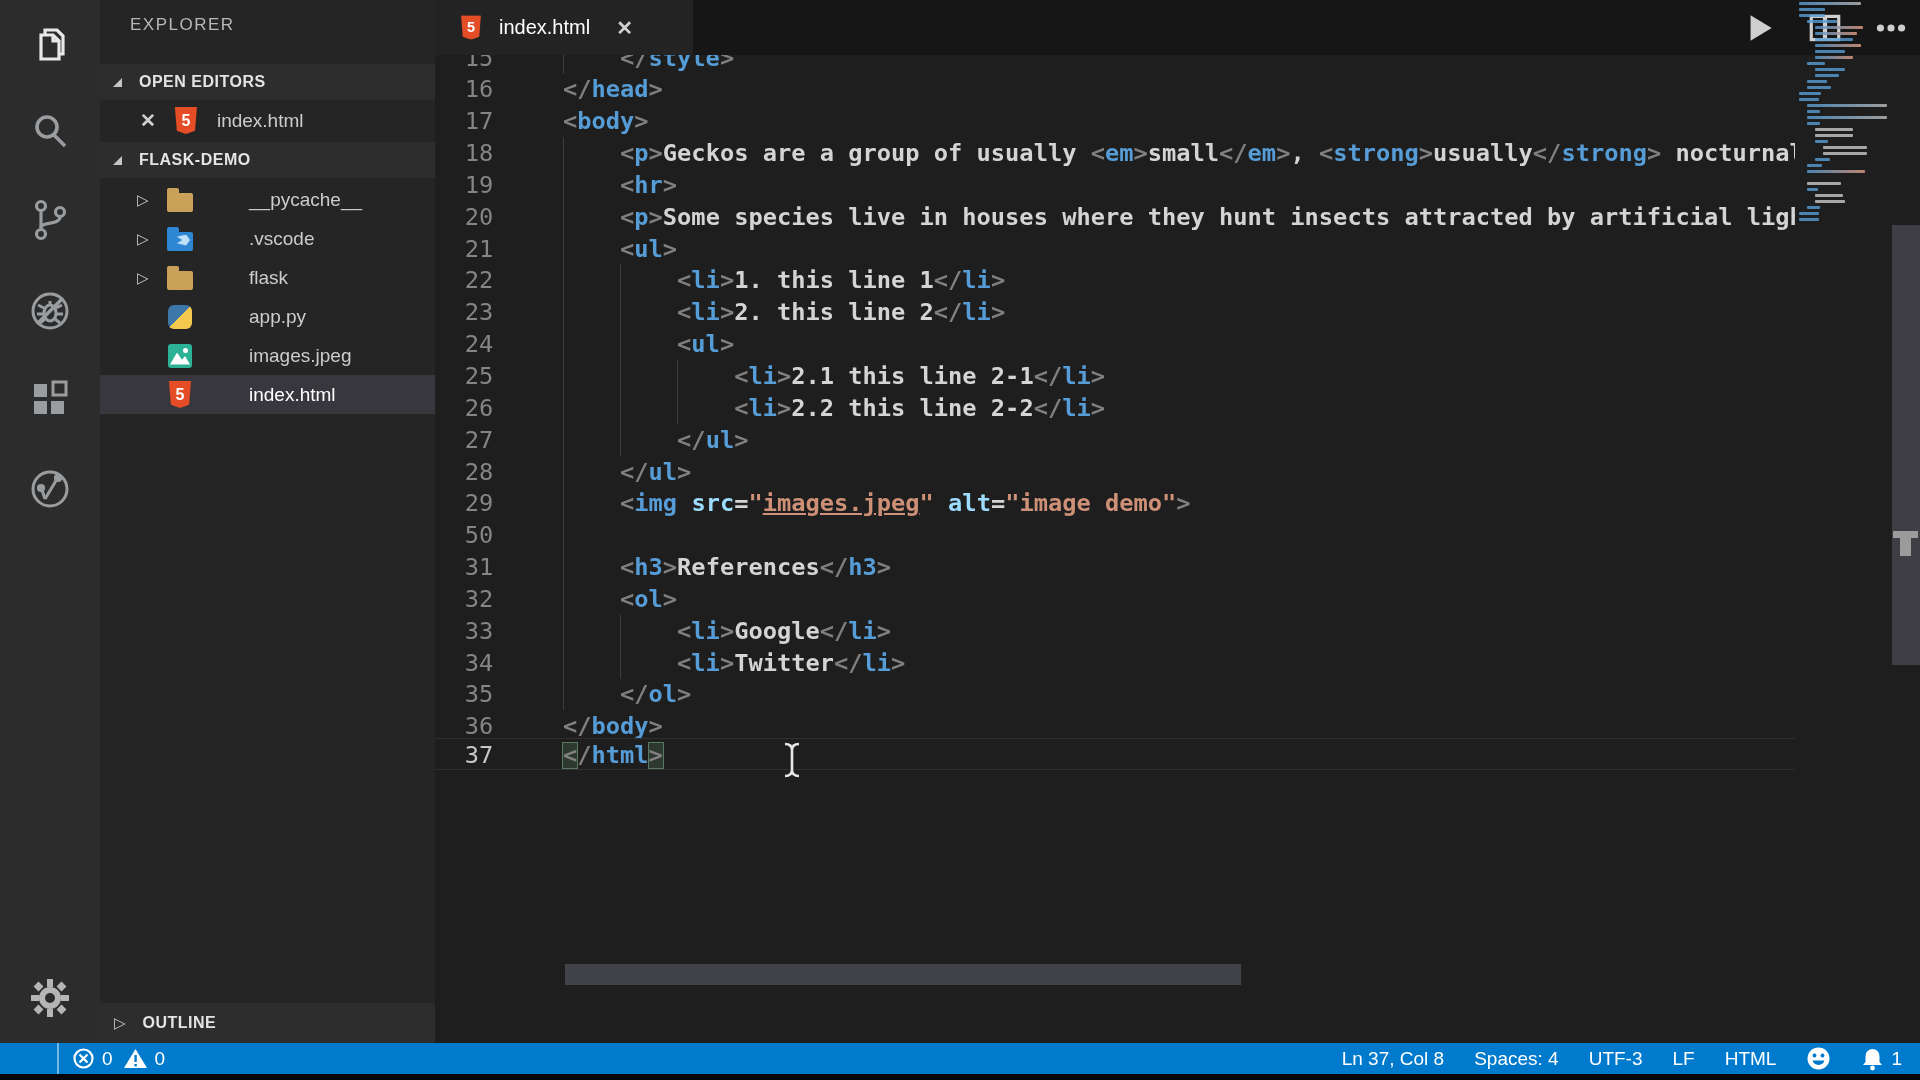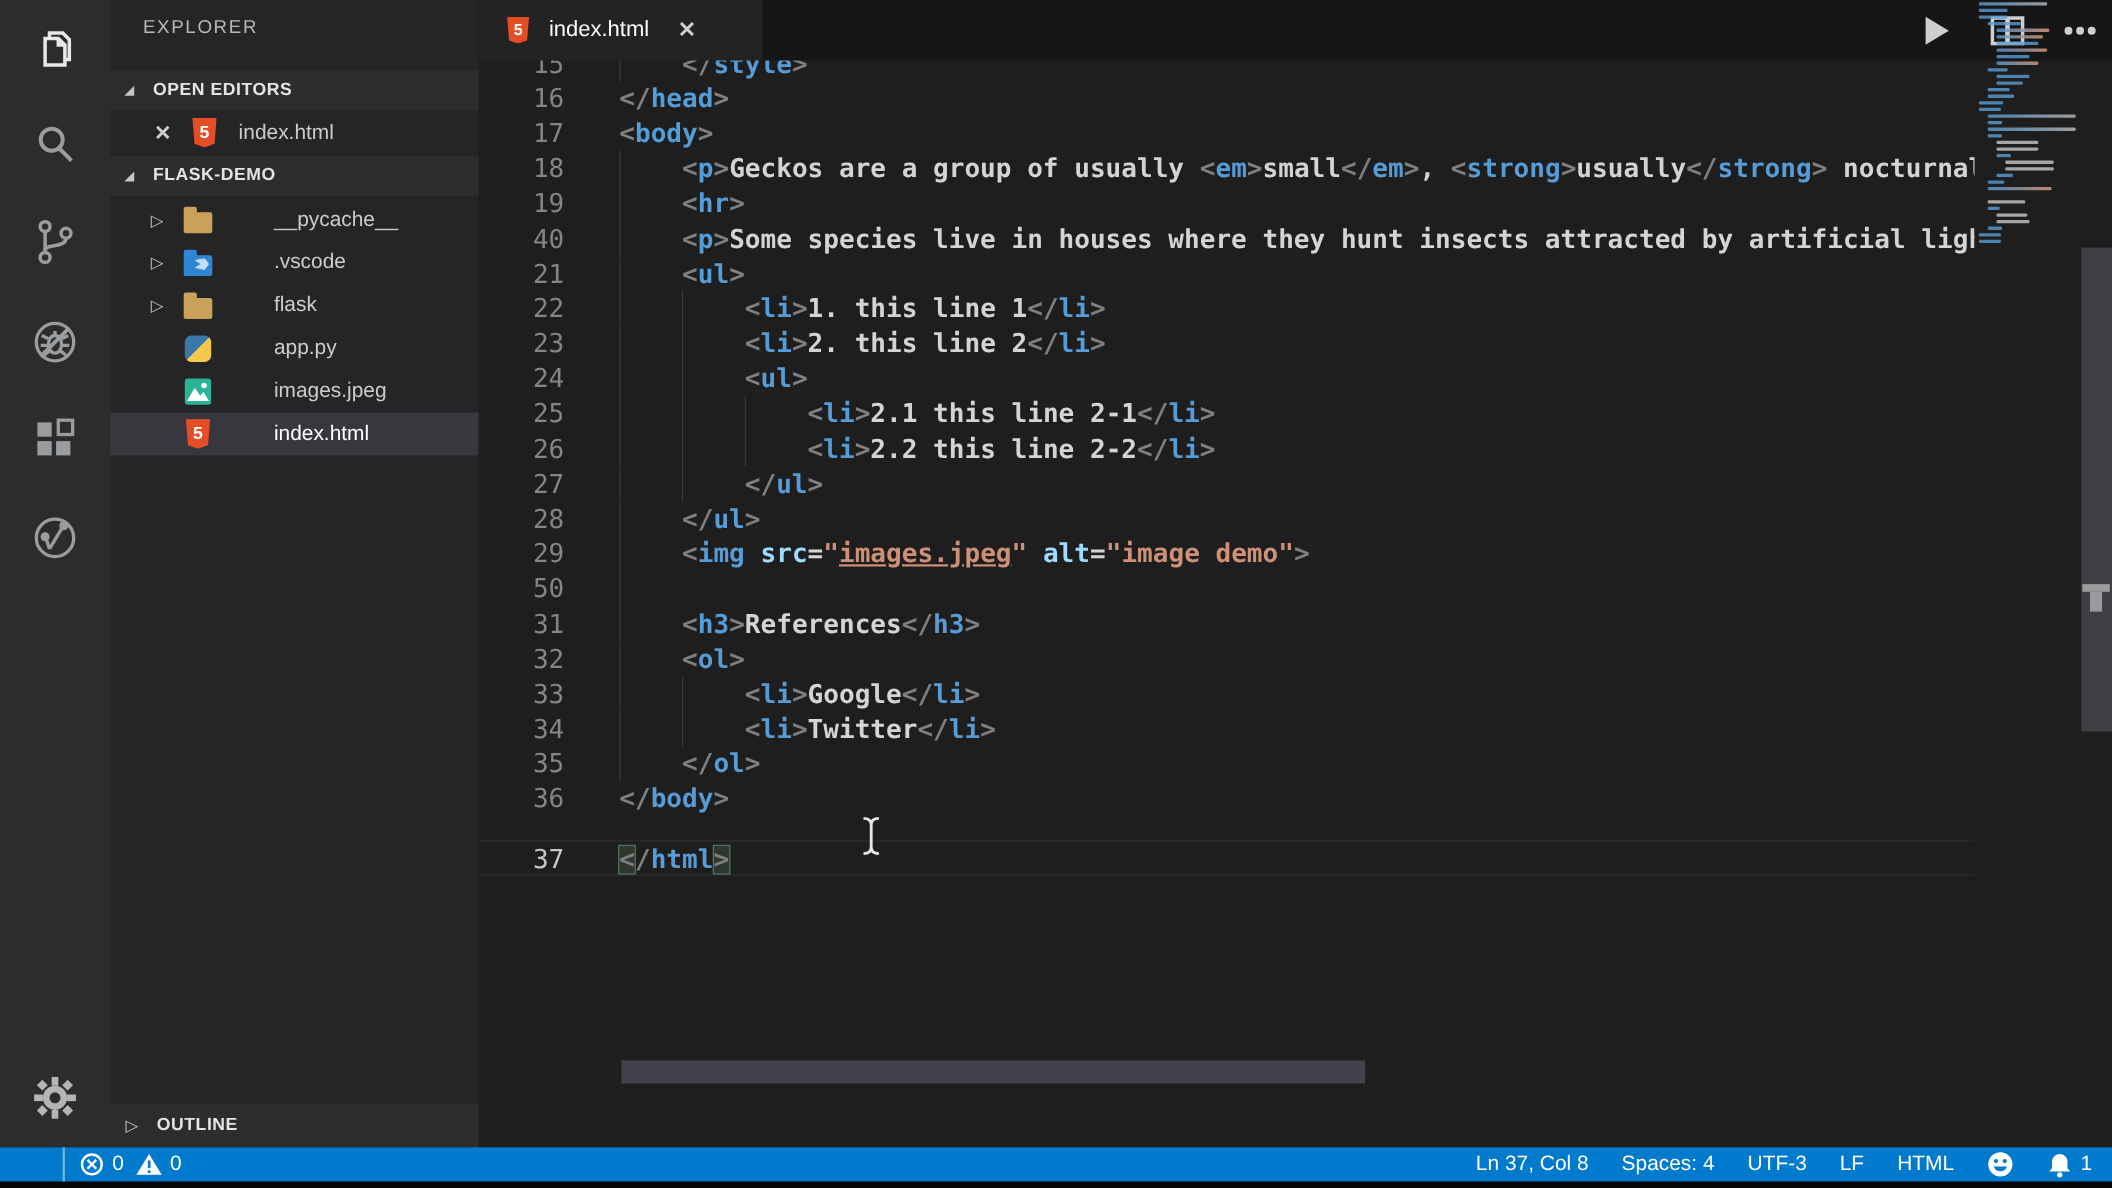--- a/index.html
+++ b/index.html
@@ -50,21 +50,21 @@
   .tab-label { margin-left:16px; font-size:20px; color:#ffffff; }
   .tab-close { margin-left:26px; color:#d0d0d0; font-size:20px; font-weight:bold; cursor:pointer; }
   .editor-actions { position:absolute; right:10px; top:0; height:55px; display:flex; align-items:center; gap:28px; }
   .ea-btn { width:38px; height:38px; display:flex; align-items:center; justify-content:center; cursor:pointer; }
 
   
   .code-area { position:absolute; left:0; top:55px; width:1360px; height:964px; overflow:hidden;
                font-family:"DejaVu Sans Mono", monospace; font-size:23.7px; }
   .code-row { position:absolute; left:0; width:1360px; height:32px; line-height:32px; white-space:pre; }
   .code-row.current { border-top:1px solid #303030; border-bottom:1px solid #303030; }
-  .line-no { position:absolute; left:10px; width:68px; text-align:right; color:#858585; }
+  .line-no { position:absolute; left:10px; width:68px; text-align:center; color:#858585; }
   .line-no.active { color:#c6c6c6; }
   .code-text { position:absolute; left:128px;font-weight:bold; }
   .guide { position:absolute; top:0; width:1px; height:32px; background:#3c3c42; }
   .bm-box { position:absolute; top:3px; height:27px; background:rgba(85,125,95,.28); border:1px solid #587a62; }
   .tk-p{color:#808080} .tk-t{color:#569cd6} .tk-x{color:#d4d4d4} .tk-a{color:#9cdcfe} .tk-s{color:#ce9178}
   .tk-su{color:#ce9178; text-decoration:underline;}
   .mouse-ibeam { position:absolute; z-index:8; }
 
   
   .minimap { position:absolute; left:1360px; top:2px; width:97px; height:400px; }
@@ -250,38 +250,38 @@
         </div>
       </div>
     </div>
 
     <div class="code-area" id="code-area">
         <div class="code-row" style="top: -13.4px;"><span class="guide" style="left: 128px;"></span><span class="line-no">15</span><span class="code-text"><span class="tk-x">    </span><span class="tk-p">&lt;/</span><span class="tk-t">style</span><span class="tk-p">&gt;</span></span></div>
         <div class="code-row" style="top: 18.44px;"><span class="line-no">16</span><span class="code-text"><span class="tk-p">&lt;/</span><span class="tk-t">head</span><span class="tk-p">&gt;</span></span></div>
         <div class="code-row" style="top: 50.28px;"><span class="line-no">17</span><span class="code-text"><span class="tk-p">&lt;</span><span class="tk-t">body</span><span class="tk-p">&gt;</span></span></div>
         <div class="code-row" style="top: 82.12px;"><span class="guide" style="left: 128px;"></span><span class="line-no">18</span><span class="code-text"><span class="tk-x">    </span><span class="tk-p">&lt;</span><span class="tk-t">p</span><span class="tk-p">&gt;</span><span class="tk-x">Geckos are a group of usually </span><span class="tk-p">&lt;</span><span class="tk-t">em</span><span class="tk-p">&gt;</span><span class="tk-x">small</span><span class="tk-p">&lt;/</span><span class="tk-t">em</span><span class="tk-p">&gt;</span><span class="tk-x">, </span><span class="tk-p">&lt;</span><span class="tk-t">strong</span><span class="tk-p">&gt;</span><span class="tk-x">usually</span><span class="tk-p">&lt;/</span><span class="tk-t">strong</span><span class="tk-p">&gt;</span><span class="tk-x"> nocturnal</span></span></div>
         <div class="code-row" style="top: 113.96px;"><span class="guide" style="left: 128px;"></span><span class="line-no">19</span><span class="code-text"><span class="tk-x">    </span><span class="tk-p">&lt;</span><span class="tk-t">hr</span><span class="tk-p">&gt;</span></span></div>
-        <div class="code-row" style="top: 145.8px;"><span class="guide" style="left: 128px;"></span><span class="line-no">40</span><span class="code-text"><span class="tk-x">    </span><span class="tk-p">&lt;</span><span class="tk-t">p</span><span class="tk-p">&gt;</span><span class="tk-x">Some species live in houses where they hunt insects attracted by artificial light</span></span></div>
+        <div class="code-row" style="top: 145.8px;"><span class="guide" style="left: 128px;"></span><span class="line-no">20</span><span class="code-text"><span class="tk-x">    </span><span class="tk-p">&lt;</span><span class="tk-t">p</span><span class="tk-p">&gt;</span><span class="tk-x">Some species live in houses where they hunt insects attracted by artificial light</span></span></div>
         <div class="code-row" style="top: 177.64px;"><span class="guide" style="left: 128px;"></span><span class="line-no">21</span><span class="code-text"><span class="tk-x">    </span><span class="tk-p">&lt;</span><span class="tk-t">ul</span><span class="tk-p">&gt;</span></span></div>
         <div class="code-row" style="top: 209.48px;"><span class="guide" style="left: 128px;"></span><span class="guide" style="left: 185.08px;"></span><span class="line-no">22</span><span class="code-text"><span class="tk-x">        </span><span class="tk-p">&lt;</span><span class="tk-t">li</span><span class="tk-p">&gt;</span><span class="tk-x">1. this line 1</span><span class="tk-p">&lt;/</span><span class="tk-t">li</span><span class="tk-p">&gt;</span></span></div>
         <div class="code-row" style="top: 241.32px;"><span class="guide" style="left: 128px;"></span><span class="guide" style="left: 185.08px;"></span><span class="line-no">23</span><span class="code-text"><span class="tk-x">        </span><span class="tk-p">&lt;</span><span class="tk-t">li</span><span class="tk-p">&gt;</span><span class="tk-x">2. this line 2</span><span class="tk-p">&lt;/</span><span class="tk-t">li</span><span class="tk-p">&gt;</span></span></div>
         <div class="code-row" style="top: 273.16px;"><span class="guide" style="left: 128px;"></span><span class="guide" style="left: 185.08px;"></span><span class="line-no">24</span><span class="code-text"><span class="tk-x">        </span><span class="tk-p">&lt;</span><span class="tk-t">ul</span><span class="tk-p">&gt;</span></span></div>
         <div class="code-row" style="top: 305px;"><span class="guide" style="left: 128px;"></span><span class="guide" style="left: 185.08px;"></span><span class="guide" style="left: 242.16px;"></span><span class="line-no">25</span><span class="code-text"><span class="tk-x">            </span><span class="tk-p">&lt;</span><span class="tk-t">li</span><span class="tk-p">&gt;</span><span class="tk-x">2.1 this line 2-1</span><span class="tk-p">&lt;/</span><span class="tk-t">li</span><span class="tk-p">&gt;</span></span></div>
         <div class="code-row" style="top: 336.84px;"><span class="guide" style="left: 128px;"></span><span class="guide" style="left: 185.08px;"></span><span class="guide" style="left: 242.16px;"></span><span class="line-no">26</span><span class="code-text"><span class="tk-x">            </span><span class="tk-p">&lt;</span><span class="tk-t">li</span><span class="tk-p">&gt;</span><span class="tk-x">2.2 this line 2-2</span><span class="tk-p">&lt;/</span><span class="tk-t">li</span><span class="tk-p">&gt;</span></span></div>
         <div class="code-row" style="top: 368.68px;"><span class="guide" style="left: 128px;"></span><span class="guide" style="left: 185.08px;"></span><span class="line-no">27</span><span class="code-text"><span class="tk-x">        </span><span class="tk-p">&lt;/</span><span class="tk-t">ul</span><span class="tk-p">&gt;</span></span></div>
         <div class="code-row" style="top: 400.52px;"><span class="guide" style="left: 128px;"></span><span class="line-no">28</span><span class="code-text"><span class="tk-x">    </span><span class="tk-p">&lt;/</span><span class="tk-t">ul</span><span class="tk-p">&gt;</span></span></div>
         <div class="code-row" style="top: 432.36px;"><span class="guide" style="left: 128px;"></span><span class="line-no">29</span><span class="code-text"><span class="tk-x">    </span><span class="tk-p">&lt;</span><span class="tk-t">img</span><span class="tk-x"> </span><span class="tk-a">src</span><span class="tk-x">=</span><span class="tk-s">"</span><span class="tk-su">images.jpeg</span><span class="tk-s">"</span><span class="tk-x"> </span><span class="tk-a">alt</span><span class="tk-x">=</span><span class="tk-s">"image demo"</span><span class="tk-p">&gt;</span></span></div>
         <div class="code-row" style="top: 464.2px;"><span class="guide" style="left: 128px;"></span><span class="line-no">50</span><span class="code-text"></span></div>
         <div class="code-row" style="top: 496.04px;"><span class="guide" style="left: 128px;"></span><span class="line-no">31</span><span class="code-text"><span class="tk-x">    </span><span class="tk-p">&lt;</span><span class="tk-t">h3</span><span class="tk-p">&gt;</span><span class="tk-x">References</span><span class="tk-p">&lt;/</span><span class="tk-t">h3</span><span class="tk-p">&gt;</span></span></div>
         <div class="code-row" style="top: 527.88px;"><span class="guide" style="left: 128px;"></span><span class="line-no">32</span><span class="code-text"><span class="tk-x">    </span><span class="tk-p">&lt;</span><span class="tk-t">ol</span><span class="tk-p">&gt;</span></span></div>
         <div class="code-row" style="top: 559.72px;"><span class="guide" style="left: 128px;"></span><span class="guide" style="left: 185.08px;"></span><span class="line-no">33</span><span class="code-text"><span class="tk-x">        </span><span class="tk-p">&lt;</span><span class="tk-t">li</span><span class="tk-p">&gt;</span><span class="tk-x">Google</span><span class="tk-p">&lt;/</span><span class="tk-t">li</span><span class="tk-p">&gt;</span></span></div>
         <div class="code-row" style="top: 591.56px;"><span class="guide" style="left: 128px;"></span><span class="guide" style="left: 185.08px;"></span><span class="line-no">34</span><span class="code-text"><span class="tk-x">        </span><span class="tk-p">&lt;</span><span class="tk-t">li</span><span class="tk-p">&gt;</span><span class="tk-x">Twitter</span><span class="tk-p">&lt;/</span><span class="tk-t">li</span><span class="tk-p">&gt;</span></span></div>
         <div class="code-row" style="top: 623.4px;"><span class="guide" style="left: 128px;"></span><span class="line-no">35</span><span class="code-text"><span class="tk-x">    </span><span class="tk-p">&lt;/</span><span class="tk-t">ol</span><span class="tk-p">&gt;</span></span></div>
         <div class="code-row" style="top: 655.24px;"><span class="line-no">36</span><span class="code-text"><span class="tk-p">&lt;/</span><span class="tk-t">body</span><span class="tk-p">&gt;</span></span></div>
-        <div class="code-row current" style="top: 709px;"><span class="line-no active">37</span><span class="bm-box" style="left: 127px; width: 16.27px;"></span><span class="bm-box" style="left: 212.62px; width: 16.27px;"></span><span class="code-text"><span class="tk-p">&lt;</span><span class="tk-p">/</span><span class="tk-t">html</span><span class="tk-p">&gt;</span></span></div>
+        <div class="code-row current" style="top: 683px;"><span class="line-no active">37</span><span class="bm-box" style="left: 127px; width: 16.27px;"></span><span class="bm-box" style="left: 212.62px; width: 16.27px;"></span><span class="code-text"><span class="tk-p">&lt;</span><span class="tk-p">/</span><span class="tk-t">html</span><span class="tk-p">&gt;</span></span></div>
         <div class="mouse-ibeam" style="left: 345px; top: 686px;"><svg width="24" height="38" viewBox="0 0 24 38" fill="none" stroke="#e6e6e6" stroke-width="2.6">
             <path d="M5 3 Q12 3 12 9 V29 Q12 35 5 35 M19 3 Q12 3 12 9 M19 35 Q12 35 12 29"></path>
           </svg></div>
       </div>
 
     <div class="minimap" id="minimap">
         <div class="mm-row" style="top: 0px; left: 4px; width: 62px; background: linear-gradient(90deg, rgba(86, 156, 214, 0.8), rgba(212, 212, 212, 0.7));"></div>
         <div class="mm-row" style="top: 6px; left: 4px; width: 26px; background: rgba(86, 156, 214, 0.8);"></div>
         <div class="mm-row" style="top: 12px; left: 4px; width: 26px; background: rgba(86, 156, 214, 0.8);"></div>
         <div class="mm-row" style="top: 18px; left: 12px; width: 30px; background: rgba(86, 156, 214, 0.8);"></div>

